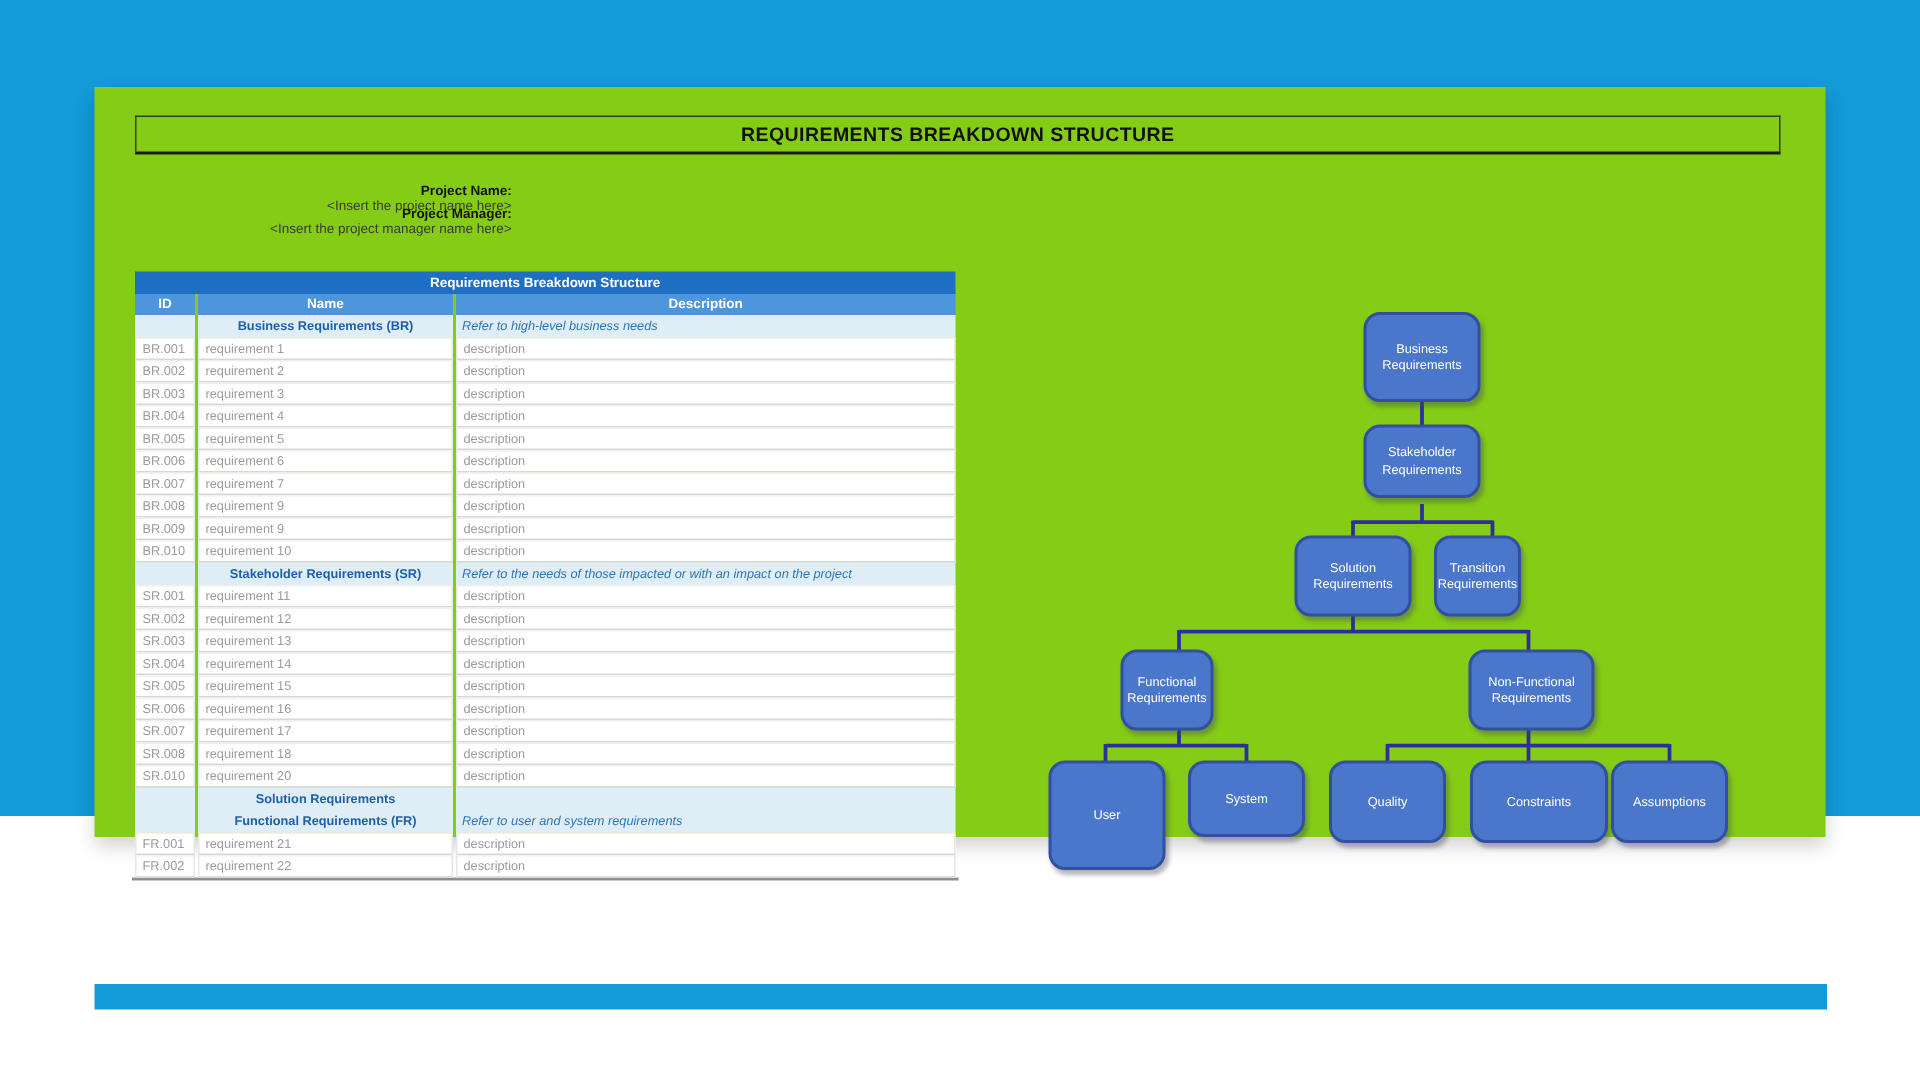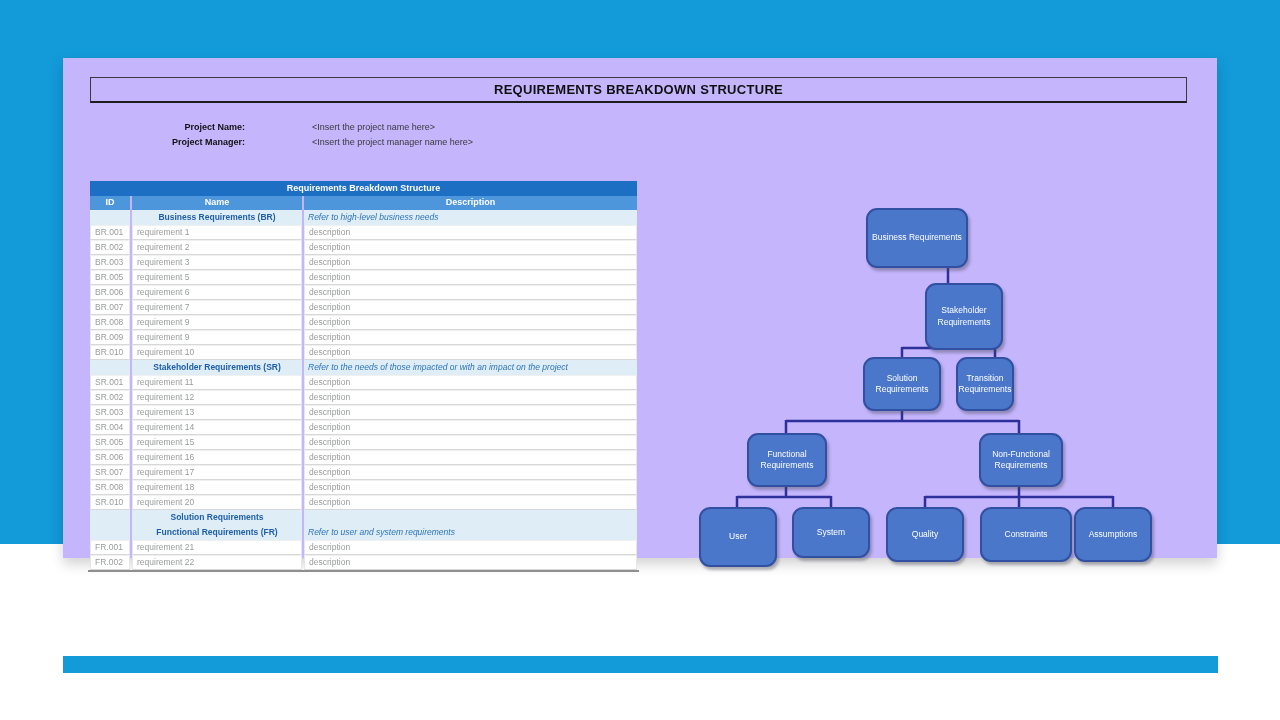--- a/index.html
+++ b/index.html
@@ -3,57 +3,57 @@
 <meta charset="utf-8">
 <style>
   * { margin:0; padding:0; box-sizing:border-box; }
   html,body { width:1280px; height:720px; }
   body { font-family:"Liberation Sans", sans-serif; background:#ffffff; }
   .page { position:relative; width:1280px; height:720px; background:#ffffff; overflow:hidden; }
 
   .bg-top { position:absolute; left:0; top:0; width:1280px; height:544px; background:#139AD8; }
   .bottom-bar { position:absolute; left:63px; top:656px; width:1155px; height:17px; background:#139AD8; }
 
-  .card { position:absolute; left:63px; top:58px; width:1154px; height:500px; background:#c4b5fd;
+  .card { position:absolute; left:63px; top:58px; width:1154px; height:500px; background:#84cc16;
           box-shadow:0 6px 12px rgba(0,0,0,0.18); }
 
   .title-box { position:absolute; left:27px; top:19px; width:1097px; height:26px;
                border:1px solid #3a3a3a; border-bottom:2px solid #1d1d1d;
                text-align:center; line-height:24px; font-size:13px; font-weight:bold;
                color:#111; letter-spacing:.3px; }
 
   .meta { position:absolute; left:50px; top:64px; font-size:9px; }
-  .meta-row { display:flex; height:15px; align-items:flex-start; }
+  .meta-row { display:flex; height:15px; align-items:flex-end;flex-direction:column; }
   .meta-label { display:inline-block; width:132px; text-align:right; font-weight:bold; color:#111; }
   .meta-value { margin-left:67px; color:#3a3a3a; }
 
   .rbs-table { position:absolute; left:25px; top:123px; border-collapse:separate; border-spacing:2px 0;
                font-size:8.5px; table-layout:fixed; border-bottom:2px solid #8f8f8f; }
   .rbs-table td { height:15px; padding:0 4px; line-height:1.1; overflow:hidden; white-space:nowrap;
                   vertical-align:middle; }
   .t-title td { background:#1D6FC4; color:#fff; font-weight:bold; text-align:center; font-size:9px; }
   .t-head td  { background:#4E96DB; color:#fff; font-weight:bold; text-align:center; font-size:9px; height:14px; }
   .row-section td { background:#DFEDF7; }
   .row-section td.c-name { color:#1F5FA8; font-weight:bold; text-align:center; }
   .row-section td.c-desc { color:#2E75B6; font-style:italic; }
   .row-data td { color:#999b9c; background:#fff; border-top:1px solid #f0f0f0;
                  border-bottom:1px solid #d8d8d8; border-left:1px solid #e7e7e7; border-right:1px solid #e7e7e7; }
 
   .connectors { position:absolute; left:0; top:0; width:1280px; height:720px; pointer-events:none; }
 
   .node { position:absolute; background:#4A77C9; border:2px solid #3150A2; border-radius:11px;
           color:#fff; display:flex; align-items:center; justify-content:center; text-align:center;
           font-size:8.5px; line-height:1.3; padding:3px; box-shadow:2px 3px 3px rgba(70,70,85,0.4); }
-  .n-business      { left:866px;  top:208px; width:102px; height:60px; }
-  .n-stakeholder   { left:909px;  top:283px; width:78px; height:67px;margin-left:16px; }
+  .n-business      { left:909px;  top:208px; width:78px; height:60px; }
+  .n-stakeholder   { left:909px;  top:283px; width:78px; height:49px; }
   .n-solution      { left:863px;  top:357px; width:78px; height:54px; }
   .n-transition    { left:956px;  top:357px; width:58px; height:54px; }
-  .n-functional    { left:747px;  top:433px; width:80px; height:54px; }
+  .n-functional    { left:747px;  top:433px; width:62px; height:54px; }
   .n-nonfunctional { left:979px;  top:433px; width:84px; height:54px; }
-  .n-user          { left:699px;  top:507px; width:78px; height:60px; }
+  .n-user          { left:699px;  top:507px; width:78px; height:73px; }
   .n-system        { left:792px;  top:507px; width:78px; height:51px; }
   .n-quality       { left:886px;  top:507px; width:78px; height:55px; }
   .n-constraints   { left:980px;  top:507px; width:92px; height:55px; }
   .n-assumptions   { left:1074px; top:507px; width:78px; height:55px; }
 </style>
 </head>
 <body>
 
 <div class="page">
   <div class="bg-top"></div>
@@ -108,20 +108,25 @@
             <td class="c-name">requirement 2</td>
             <td class="c-desc">description</td>
           </tr>
 
           <tr class="row-data">
             <td class="c-id">BR.003</td>
             <td class="c-name">requirement 3</td>
             <td class="c-desc">description</td>
           </tr>
 
+          <tr class="row-data">
+            <td class="c-id">BR.004</td>
+            <td class="c-name">requirement 4</td>
+            <td class="c-desc">description</td>
+          </tr>
 
           <tr class="row-data">
             <td class="c-id">BR.005</td>
             <td class="c-name">requirement 5</td>
             <td class="c-desc">description</td>
           </tr>
 
           <tr class="row-data">
             <td class="c-id">BR.006</td>
             <td class="c-name">requirement 6</td>

